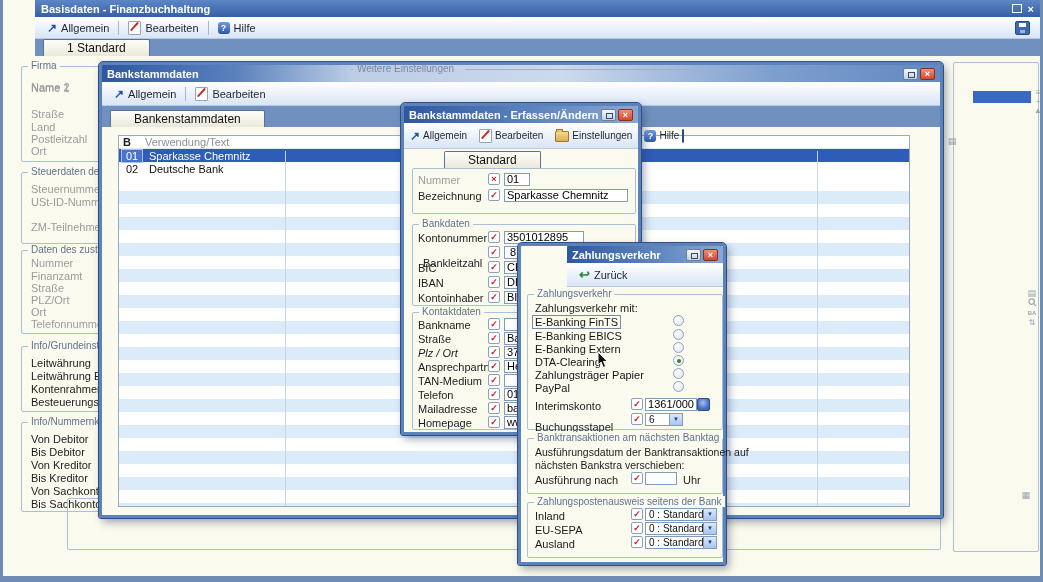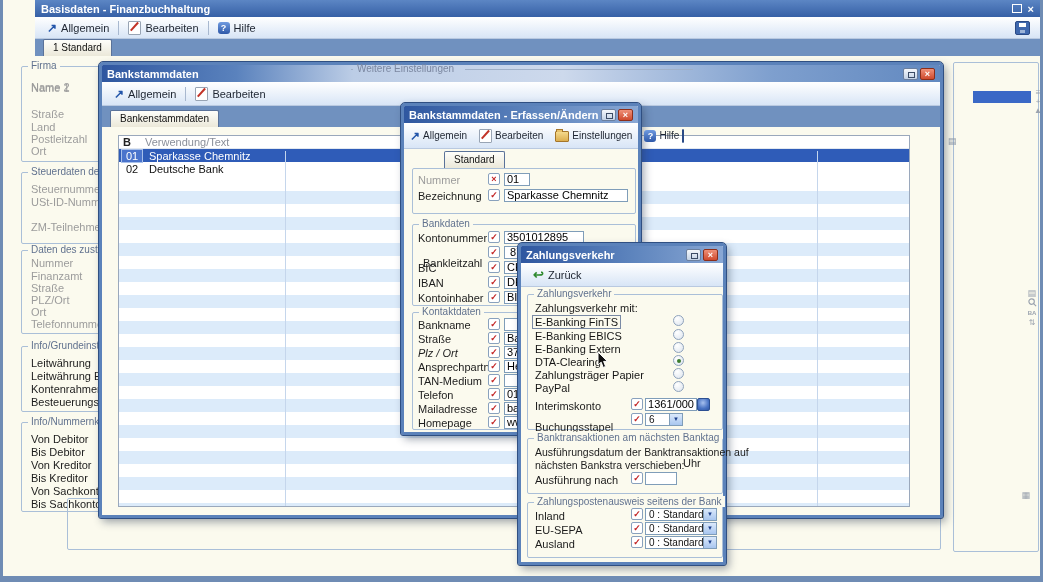--- a/index.html
+++ b/index.html
@@ -31,21 +31,21 @@
     border-radius:1px;position:relative;margin-top:2px;}
   .foldericon::before{content:"";position:absolute;top:-3px;left:0;width:5px;height:2px;background:#e8c26a;
     border:1px solid #a5762a;border-bottom:none;}
   .saveicon{width:13px;height:12px;background:#3f68ae;border:1px solid #2a4a86;border-radius:2px;position:relative;}
   .saveicon::before{content:"";position:absolute;left:3px;top:1px;right:3px;height:4px;background:#fff;}
   .saveicon::after{content:"";position:absolute;left:4px;bottom:1px;right:4px;height:3px;background:#9db4d8;}
   .backicon{color:#2f8a2f;font-weight:bold;font-size:13px;line-height:11px;}
   
   .tabstrip{background:#7091bf;display:flex;align-items:flex-end;padding-left:8px;box-sizing:border-box;}
   .tab{background:linear-gradient(#fefefa,#ebe8d9);border:1px solid #5a7299;border-bottom:none;
-    border-radius:2px 2px 0 0;font-size:10px;padding:1px 9px;color:#111;height:14px;line-height:14px;}
+    border-radius:2px 2px 0 0;font-size:12px;padding:1px 23px;color:#111;height:14px;line-height:14px;}
   
   .win{position:absolute;background:#fbfaee;border:3px solid #5b82ba;outline:1px solid #2f4f82;
     border-radius:4px 4px 2px 2px;box-shadow:3px 4px 8px rgba(40,55,80,.45);box-sizing:border-box;}
   .wtitle{height:17px;color:#fff;font-size:11px;font-weight:bold;display:flex;align-items:center;
     padding:0 5px;box-sizing:border-box;border-radius:1px 1px 0 0;
     background:linear-gradient(to right,#2f57a0,#5d84bd 55%,#89a7d4);}
   .wbtns{margin-left:auto;display:flex;gap:2px;}
   .wb{width:15px;height:12px;border:1px solid #6b7f9e;border-radius:2px;
     background:linear-gradient(#f4f7fb,#c3d2e6);position:relative;box-sizing:border-box;}
   .wb::after{content:"";position:absolute;left:4px;top:3px;width:5px;height:4px;border:1px solid #3c4c66;}
@@ -323,21 +323,21 @@
     <span class="cb" style="left:84px;top:282px;">✓</span>
     <div class="input" style="left:100px;top:282px;width:124px;"><span>01234 5</span></div>
     <span class="flabel dark" style="left:14px;top:297px;">Mailadresse</span>
     <span class="cb" style="left:84px;top:296px;">✓</span>
     <div class="input" style="left:100px;top:296px;width:124px;"><span>bank1@</span></div>
     <span class="flabel dark" style="left:14px;top:311px;">Homepage</span>
     <span class="cb" style="left:84px;top:310px;">✓</span>
     <div class="input" style="left:100px;top:310px;width:124px;"><span>www.m</span></div>
   </div>
 
-  <div class="win" style="left:515px;top:243px;width:208px;height:322px;z-index:30;">
+  <div class="win" style="left:515px;top:243px;width:208px;height:322px;z-index:30;padding-left:46px;">
     <div class="wtitle">
       <span>Zahlungsverkehr</span>
       <span class="wbtns">
         <span class="wb"></span>
         <span class="wb close">×</span>
       </span>
     </div>
     <div class="toolbar" style="height:24px;">
       <span class="titem">
         <span class="backicon">↩</span>
@@ -375,21 +375,21 @@
     </div>
 
     <div class="group" style="left:6px;top:192px;width:196px;height:56px;">
       <span class="glabel">Banktransaktionen am nächsten Banktag</span>
     </div>
     <span class="flabel dark" style="left:14px;top:200px;font-size:10.5px;">Ausführungsdatum der Banktransaktionen auf</span>
     <span class="flabel dark" style="left:14px;top:213px;font-size:10.5px;">nächsten Bankstra verschieben:</span>
     <span class="flabel dark" style="left:14px;top:228px;">Ausführung nach</span>
     <span class="cb" style="left:110px;top:226px;">✓</span>
     <div class="input" style="left:124px;top:226px;width:32px;"><span></span></div>
-    <span class="flabel dark" style="left:162px;top:211px;">Uhr</span>
+    <span class="flabel dark" style="left:162px;top:228px;">Uhr</span>
 
     <div class="group" style="left:6px;top:256px;width:196px;height:56px;">
       <span class="glabel">Zahlungspostenausweis seitens der Bank</span>
     </div>
     <span class="flabel dark" style="left:14px;top:264px;">Inland</span>
     <span class="cb" style="left:110px;top:262px;">✓</span>
     <div class="dd" style="left:124px;top:262px;width:72px;">
       <span class="v">0 : Standard</span>
       <span class="ddbtn">▼</span>
     </div>

